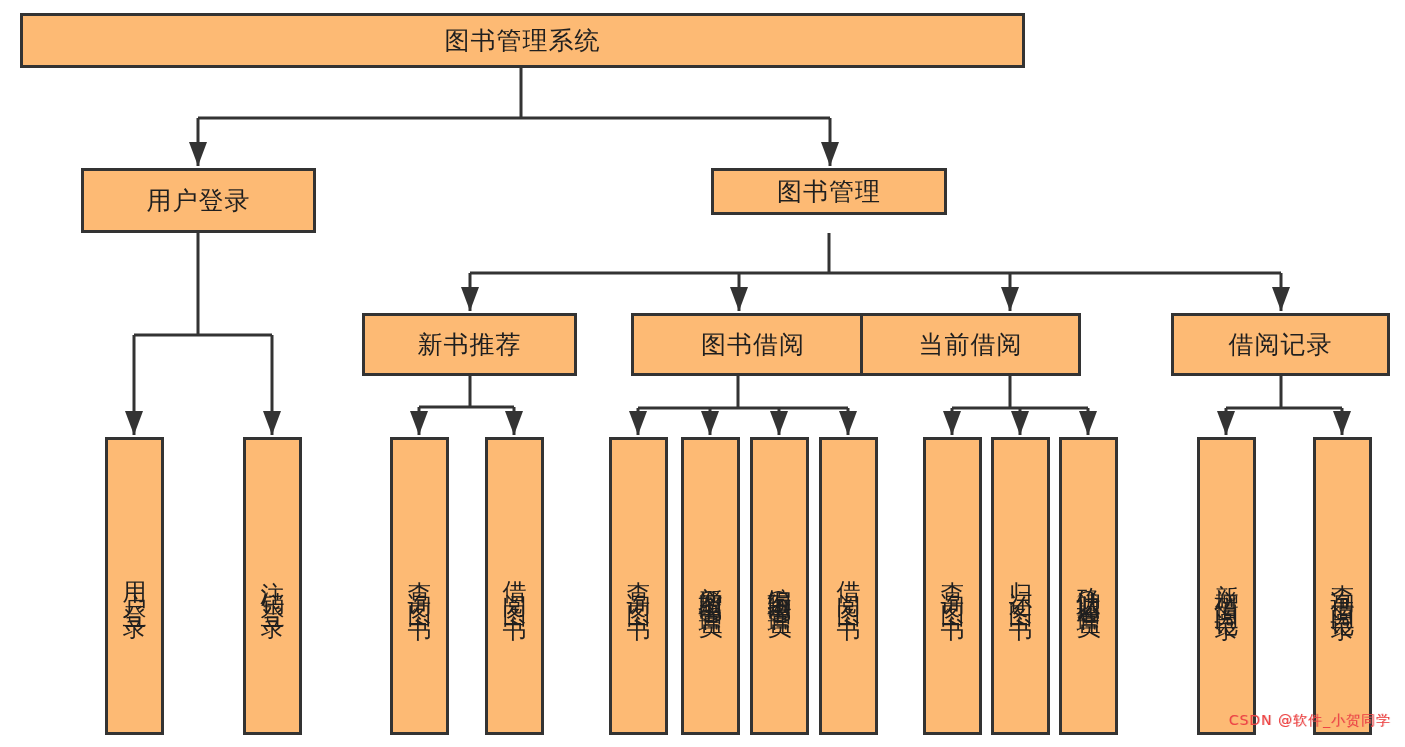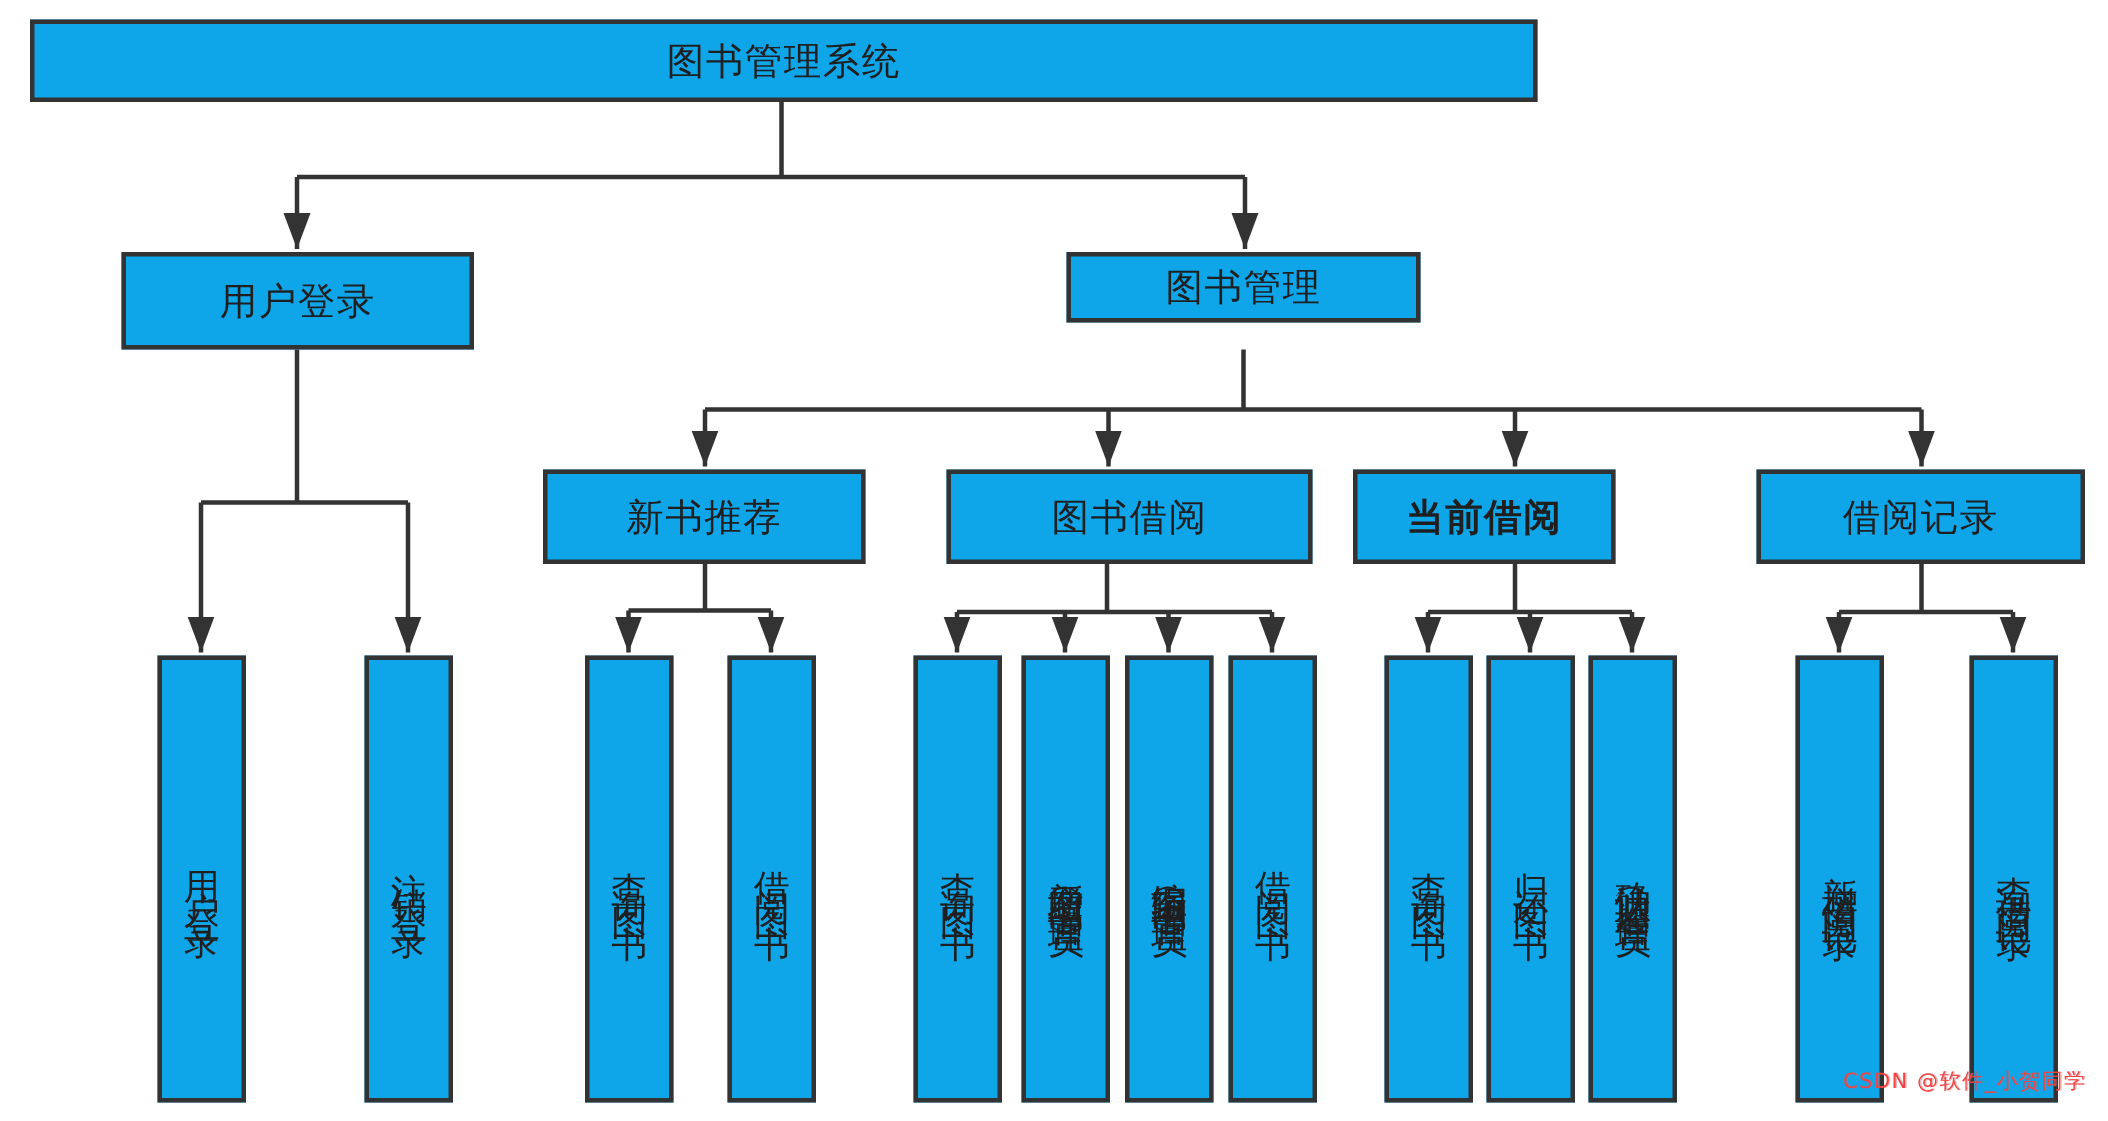--- a/index.html
+++ b/index.html
@@ -8,21 +8,21 @@
     width:1405px; height:747px;
     background:#ffffff;
     font-family:"DejaVu Sans","Liberation Sans",sans-serif;
     overflow:hidden;
   }
   .wires { position:absolute; left:0; top:0; width:1405px; height:747px; }
   .node {
     position:absolute;
     box-sizing:border-box;
     border:3px solid #333333;
-    background:#0ea5e9;
+    background:#fdba74;
     display:flex; align-items:center; justify-content:center;
     color:#1f1f1f;
     font-size:25px;
     letter-spacing:1px;
     z-index:2;
   }
   .node-v span{
     writing-mode:vertical-rl;
     text-orientation:mixed;
     font-size:24px;
@@ -33,21 +33,21 @@
   .v6 span { letter-spacing:7px; }
   .v9 span { letter-spacing:4px; }
   
   .n-root { left:20px; top:13px; width:1005px; height:55px; }
   
   .n-login   { left:81px;  top:168px; width:235px; height:65px; }
   .n-bookmgr { left:711px; top:168px; width:236px; height:47px; }
   
   .n-newbook { left:362px;  top:313px; width:215px; height:63px; }
   .n-borrow  { left:631px;  top:313px; width:244px; height:63px; }
-  .n-current { left:902px;  top:313px; width:175px; height:63px;font-weight:bold; }
+  .n-current { left:860px;  top:313px; width:221px; height:63px; }
   .n-records { left:1171px; top:313px; width:219px; height:63px;align-items:center; }
   
   .leaf { top:437px; width:59px; height:298px; }
   .nl-1  { left:105px; }
   .nl-2  { left:243px; }
   .nl-3  { left:390px; }
   .nl-4  { left:485px; }
   .nl-5  { left:609px; }
   .nl-6  { left:681px; }
   .nl-7  { left:750px; }

